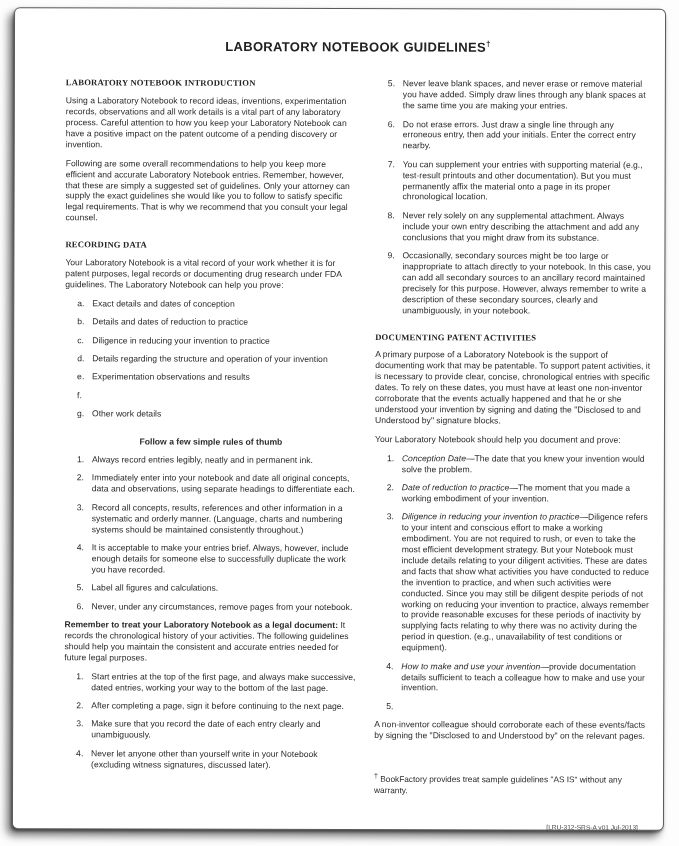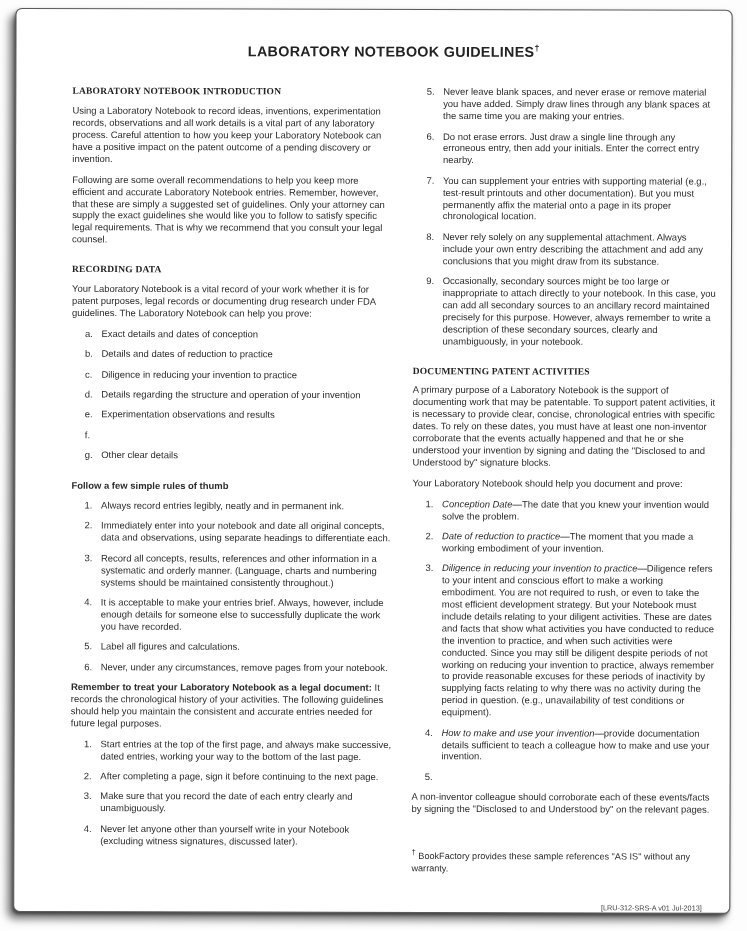--- a/index.html
+++ b/index.html
@@ -12,21 +12,21 @@
   .content{padding:30px 15px 0 51px;}
   .doc-title{text-align:center;font-weight:bold;font-size:13px;letter-spacing:.3px;
              margin:0 0 24px 0;color:#222;}
   .doc-title sup{font-size:8px;font-weight:bold;}
   .cols{display:flex;gap:18px;align-items:flex-start;}
   .col-left{width:292px;flex:none;}
   .col-right{width:278px;flex:none;}
   p,.h1,.h2{font-size:8.6px;line-height:1.27;margin:0 0 8px 0;}
   .h1{font-weight:bold;letter-spacing:.2px;margin:16px 0 7px 0;color:#222;font-family:Liberation Serif, serif;}
   .h1.first{margin-top:0;}
-  .h2{font-weight:bold;margin:17px 0 7px 0;}
+  .h2{font-weight:bold;margin:17px 0 7px 0;text-align:center;}
   .legal-p{margin-top:3px;}
   .li{display:flex;font-size:8.6px;line-height:1.27;margin:0 0 7.5px 0;padding-left:12px;}
   .li .n{flex:none;width:15px;}
   .li .t{flex:1;}
   .em{font-style:italic;}
   .footnote{font-size:8.3px;line-height:1.3;margin-top:30px;}
   .footnote sup{font-size:7px;}
   .doc-code{font-size:6.6px;color:#444;text-align:right;margin-top:28px;padding-right:14px;}
 </style>
 </head>
@@ -65,21 +65,21 @@
           </div>
         <div class="li">
             <span class="n">e.</span>
             <span class="t">Experimentation observations and results</span>
           </div>
         <div class="li">
             <span class="n">f.</span>
           </div>
         <div class="li">
             <span class="n">g.</span>
-            <span class="t">Other clear details</span>
+            <span class="t">Other work details</span>
           </div>
 
         <div class="h2">Follow a few simple rules of thumb</div>
         <div class="li">
             <span class="n">1.</span>
             <span class="t">Always record entries legibly, neatly and in permanent ink.</span>
           </div>
         <div class="li">
             <span class="n">2.</span>
             <span class="t">Immediately enter into your notebook and date all original concepts, data and observations, using separate headings to differentiate each.</span>
@@ -161,19 +161,19 @@
         <div class="li">
             <span class="n">4.</span>
             <span class="t"><span class="em">How to make and use your invention</span><span>—provide documentation details sufficient to teach a colleague how to make and use your invention.</span></span>
           </div>
         <div class="li">
             <span class="n">5.</span>
           </div>
 
         <p>A non-inventor colleague should corroborate each of these events/facts by signing the "Disclosed to and Understood by" on the relevant pages.</p>
 
-        <div class="footnote"><sup>†</sup><span> BookFactory provides these sample references "AS IS" without any warranty.</span></div>
+        <div class="footnote"><sup>†</sup><span> BookFactory provides treat sample guidelines "AS IS" without any warranty.</span></div>
         <div class="doc-code">[LRU-312-SRS-A v01 Jul-2013]</div>
       </div>
 
     </div>
   </div>
 </div>
 
 </body></html>

